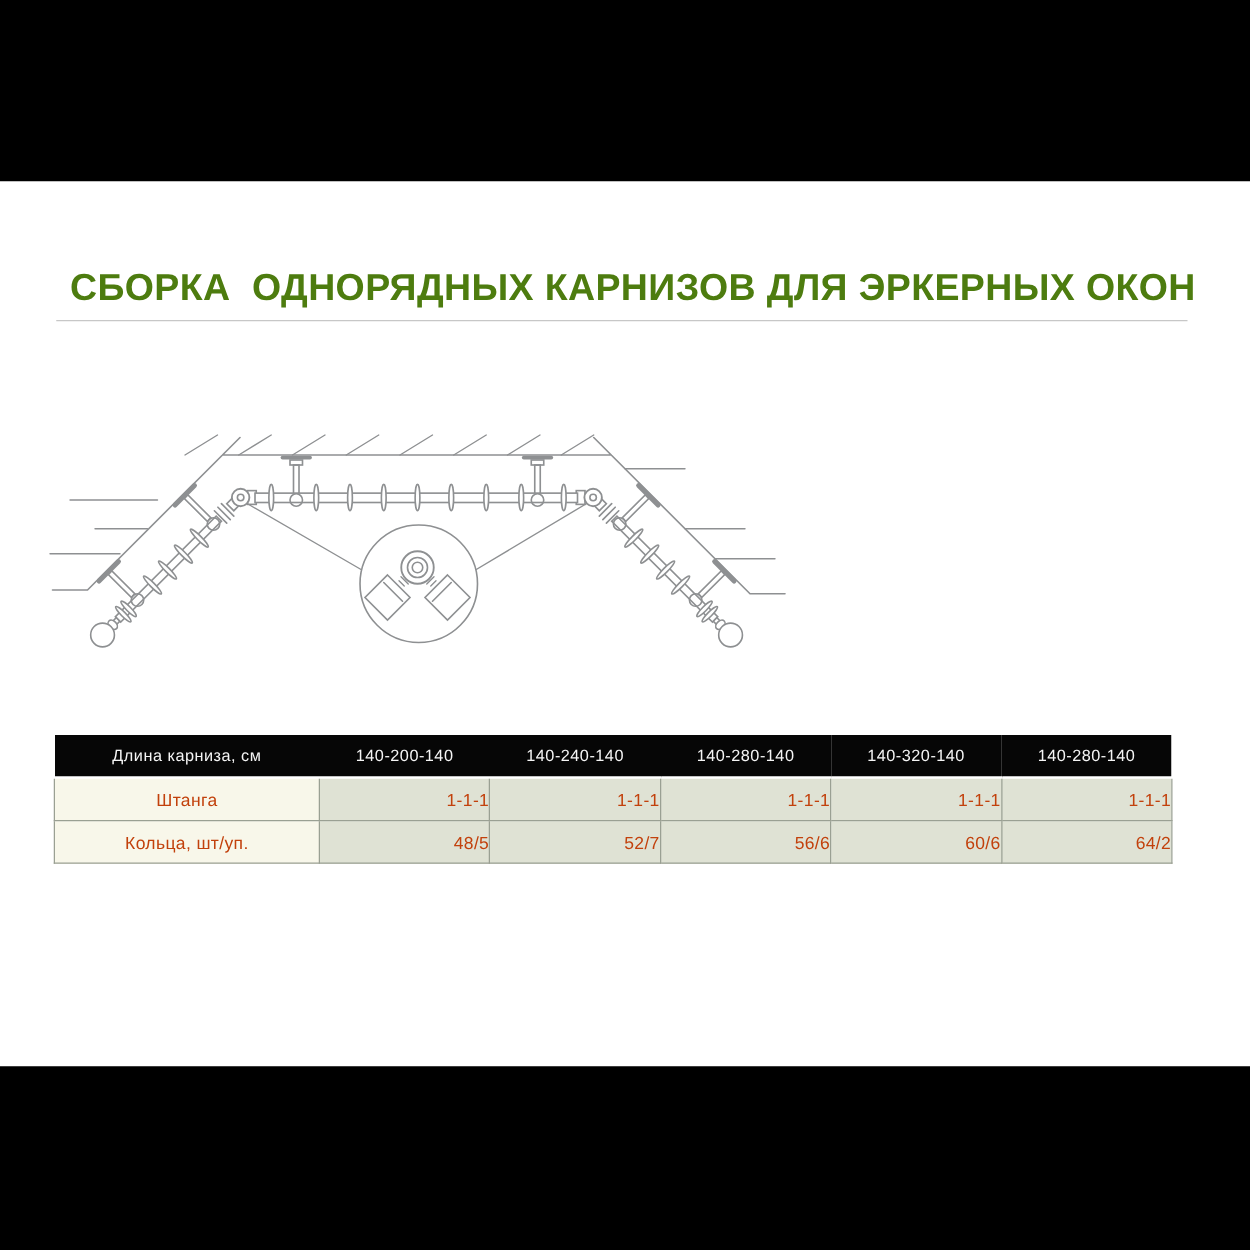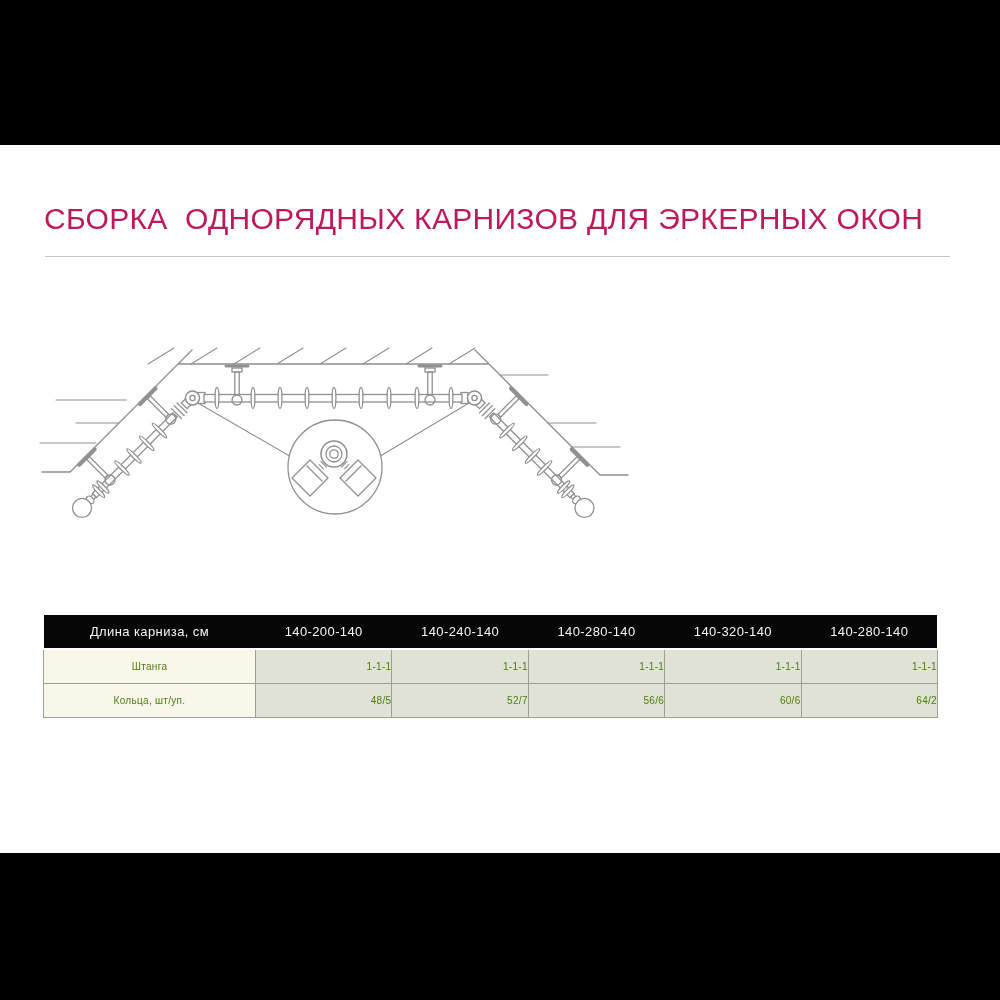--- a/index.html
+++ b/index.html
@@ -1,34 +1,34 @@
 <!DOCTYPE html>
 <html><head>
 <meta charset="utf-8">
 <style>
   html,body{margin:0;padding:0;background:#fff;}
   .page{position:relative;width:1000px;height:1000px;background:#ffffff;overflow:hidden;
         font-family:"Liberation Sans","DejaVu Sans",sans-serif;}
   .letterbox{position:absolute;left:0;width:1000px;background:#000;}
   .letterbox.top{top:0;height:145px;}
   .letterbox.bottom{top:853px;height:147px;}
-  .page-title{position:absolute;left:44px;top:202px;width:930px;margin:0;
-              font-size:30px;font-weight:normal;color:#be185d;letter-spacing:.3px;
+  .page-title{position:absolute;left:44px;top:202px;width:930px;margin:12px;
+              font-size:30px;font-weight:bold;color:#4d7c0f;letter-spacing:.3px;
               white-space:pre;line-height:1.1;}
   .title-rule{position:absolute;left:45px;top:256px;width:905px;height:0;
               border:none;border-top:1px solid #c7c7c7;margin:0;}
   .diagram{position:absolute;left:0;top:330px;width:667px;height:200px;}
-  .parts-table{position:absolute;left:43px;top:615px;width:894px;
+  .parts-table{position:absolute;left:43px;top:588px;width:894px;
                border-collapse:collapse;table-layout:fixed;}
   .parts-table col.c0{width:212px;}
   .parts-table col.cv{width:136.4px;}
   .parts-table th{background:#060606;color:#f5f5f5;font-weight:normal;
                   font-size:13px;letter-spacing:.4px;height:33px;padding:0;
                   border:none;border-bottom:2px solid #ffffff;}
-  .parts-table td{font-size:10px;color:#4d7c0f;text-align:center;height:33px;padding:0;
+  .parts-table td{font-size:14px;color:#c2410c;text-align:center;height:33px;padding:0;
                   border:1px solid #9aa093;letter-spacing:.3px;}
   .parts-table td.rowlabel{background:#f8f7ea;}
   .parts-table td.val{background:#dfe2d4;text-align:right;}
 </style>
 </head>
 <body>
 
 <div class="page">
 
   <div class="letterbox top"></div>

